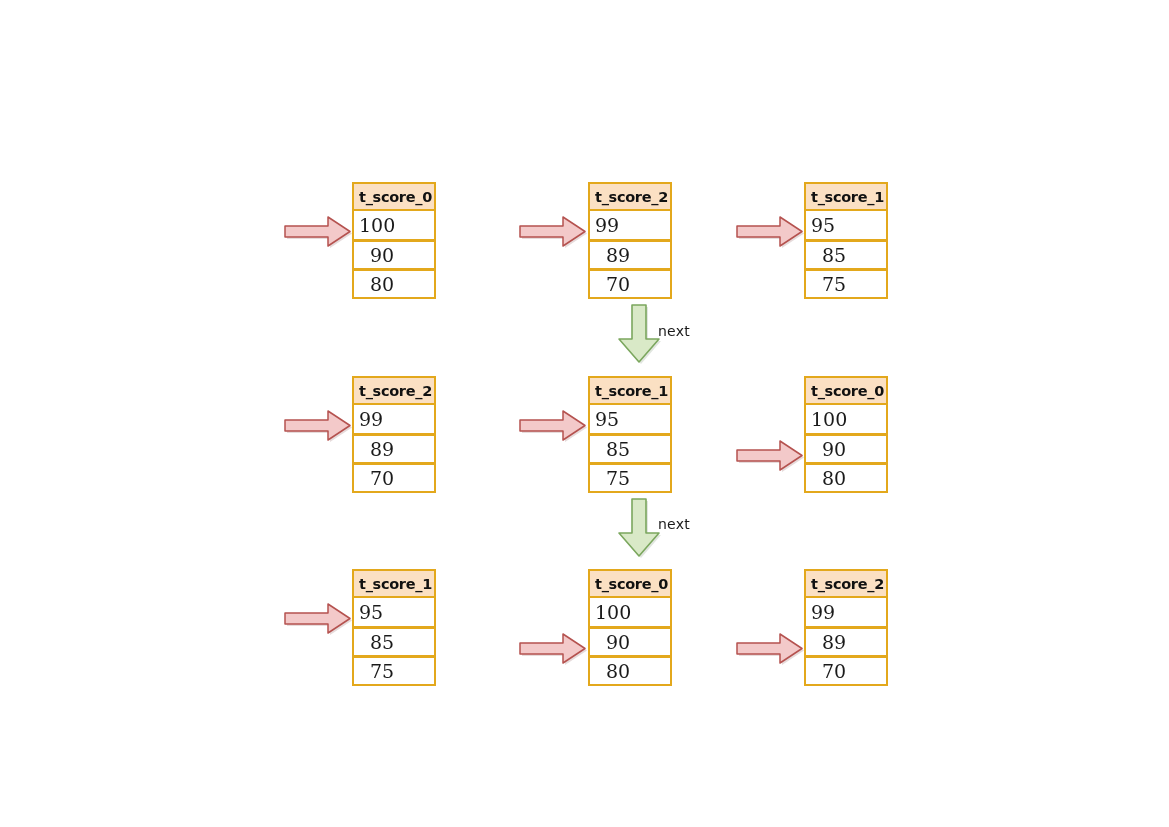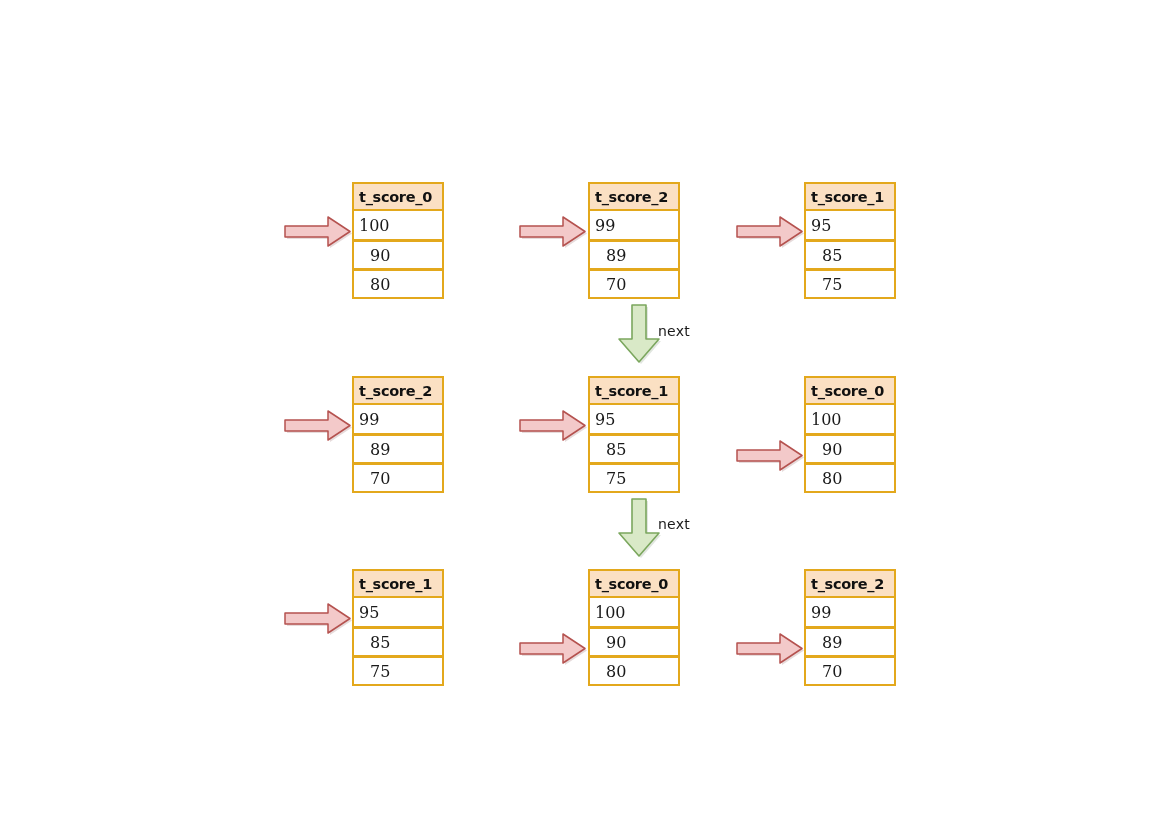--- a/index.html
+++ b/index.html
@@ -16,21 +16,21 @@
   }
 
   #canvas {
     position: absolute;
     inset: 0;
   }
 
   
   .table-block {
     position: absolute;
-    width: 92px;
+    width: 84px;
     text-align: right;
   }
 
   .tbl-header {
     height: 29px;
     background: #FBE0C3;
     border: 2px solid #E3A81C;
     box-sizing: border-box;
     display: flex;
     align-items: center;
@@ -47,21 +47,21 @@
   .tbl-row {
     height: 30px;
     background: #ffffff;
     border: 2px solid #E3A81C;
     border-top: none;
     box-sizing: border-box;
     display: flex;
     align-items: center;
     padding-left: 5px;
     font-family: "DejaVu Serif", serif;
-    font-size: 16px;
+    font-size: 19px;
     color: #1a1a1a;
   }
   .tbl-row.sep-top {
     border-top: 2px solid #E3A81C;
     margin-top: -1px;
     padding-left: 16px;
   }
 
   
   .red-arrow {

